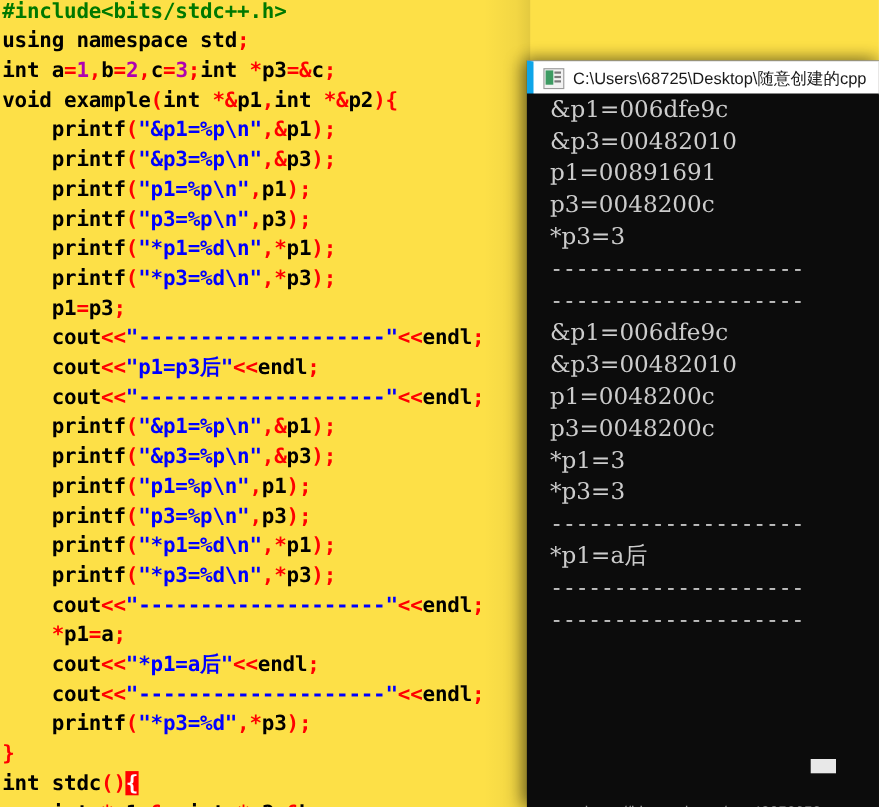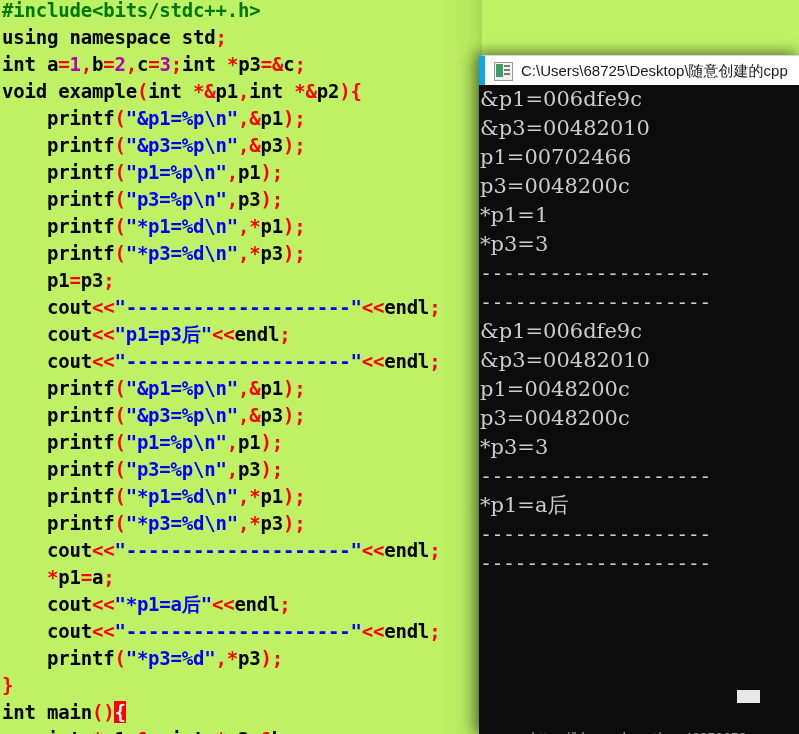--- a/index.html
+++ b/index.html
@@ -6,21 +6,21 @@
   body{
     width:799px;height:734px;overflow:hidden;
     background:#ffffff;
     font-family:"DejaVu Sans Mono", monospace;
     position:relative;
   }
 
   
   #editor{
     position:absolute;left:0;top:0;width:799px;height:734px;
-    background:#bef264;
+    background:#fde047;
     overflow:hidden;
   }
   #editor-pad{
     position:absolute;left:2px;top:-3px;
     width:800px;
   }
   .code-line{
     height:27px;line-height:27px;
     font-family:"DejaVu Sans Mono", monospace;
     font-size:19px;
@@ -81,20 +81,21 @@
     background:#0c0c0c;overflow:hidden;
   }
   .out-line{
     height:29px;line-height:29px;
     font-family:"DejaVu Serif", serif;
     font-size:21px;
     color:#cccccc;
     white-space:pre;
     padding-left:1px;
     letter-spacing:0px;
+    margin-left:20px;
   }
   .out-line.sep{
     font-family:"DejaVu Sans Mono", monospace;
     font-size:20px;
     letter-spacing:-0.5px;
   }
   .out-line.cjk{
     font-family:"DejaVu Serif","Liberation Serif", serif;
   }
   #console-cursor{
@@ -133,47 +134,47 @@
       <div class="code-line"><span class="tok-plain">    printf</span><span class="tok-sym">(</span><span class="tok-str">"p1=%p\n"</span><span class="tok-sym">,</span><span class="tok-plain">p1</span><span class="tok-sym">);</span></div>
       <div class="code-line"><span class="tok-plain">    printf</span><span class="tok-sym">(</span><span class="tok-str">"p3=%p\n"</span><span class="tok-sym">,</span><span class="tok-plain">p3</span><span class="tok-sym">);</span></div>
       <div class="code-line"><span class="tok-plain">    printf</span><span class="tok-sym">(</span><span class="tok-str">"*p1=%d\n"</span><span class="tok-sym">,*</span><span class="tok-plain">p1</span><span class="tok-sym">);</span></div>
       <div class="code-line"><span class="tok-plain">    printf</span><span class="tok-sym">(</span><span class="tok-str">"*p3=%d\n"</span><span class="tok-sym">,*</span><span class="tok-plain">p3</span><span class="tok-sym">);</span></div>
       <div class="code-line"><span class="tok-plain">    cout</span><span class="tok-sym">&lt;&lt;</span><span class="tok-str">"--------------------"</span><span class="tok-sym">&lt;&lt;</span><span class="tok-plain">endl</span><span class="tok-sym">;</span></div>
       <div class="code-line"><span class="tok-plain">    </span><span class="tok-sym">*</span><span class="tok-plain">p1</span><span class="tok-sym">=</span><span class="tok-plain">a</span><span class="tok-sym">;</span></div>
       <div class="code-line"><span class="tok-plain">    cout</span><span class="tok-sym">&lt;&lt;</span><span class="tok-str">"*p1=a后"</span><span class="tok-sym">&lt;&lt;</span><span class="tok-plain">endl</span><span class="tok-sym">;</span></div>
       <div class="code-line"><span class="tok-plain">    cout</span><span class="tok-sym">&lt;&lt;</span><span class="tok-str">"--------------------"</span><span class="tok-sym">&lt;&lt;</span><span class="tok-plain">endl</span><span class="tok-sym">;</span></div>
       <div class="code-line"><span class="tok-plain">    printf</span><span class="tok-sym">(</span><span class="tok-str">"*p3=%d"</span><span class="tok-sym">,*</span><span class="tok-plain">p3</span><span class="tok-sym">);</span></div>
       <div class="code-line"><span class="tok-sym">}</span></div>
-      <div class="code-line"><span class="tok-plain">int main</span><span class="tok-sym">()</span><span class="tok-brace-hl">{</span></div>
+      <div class="code-line"><span class="tok-plain">int stdc</span><span class="tok-sym">()</span><span class="tok-brace-hl">{</span></div>
       <div class="code-line"><span class="tok-plain">    int </span><span class="tok-sym">*</span><span class="tok-plain">p1</span><span class="tok-sym">=&amp;</span><span class="tok-plain">a</span><span class="tok-sym">;</span><span class="tok-plain">int </span><span class="tok-sym">*</span><span class="tok-plain">p2</span><span class="tok-sym">=&amp;</span><span class="tok-plain">b</span><span class="tok-sym">;</span></div>
     </div>
   <div id="editor-shade"></div>
 </div>
 
 <div id="console-window">
 
   <div id="console-titlebar">
     <span id="console-icon"></span>
     <span id="console-title-text">C:\Users\68725\Desktop\随意创建的cpp</span>
   </div>
 
   <div id="console-body">
     <div id="console-lines">
         <div class="out-line">&amp;p1=006dfe9c</div>
         <div class="out-line">&amp;p3=00482010</div>
-        <div class="out-line">p1=00702466</div>
+        <div class="out-line">p1=00891691</div>
         <div class="out-line">p3=0048200c</div>
-        <div class="out-line">*p1=1</div>
         <div class="out-line">*p3=3</div>
         <div class="out-line sep">--------------------</div>
         <div class="out-line sep">--------------------</div>
         <div class="out-line">&amp;p1=006dfe9c</div>
         <div class="out-line">&amp;p3=00482010</div>
         <div class="out-line">p1=0048200c</div>
         <div class="out-line">p3=0048200c</div>
+        <div class="out-line">*p1=3</div>
         <div class="out-line">*p3=3</div>
         <div class="out-line sep">--------------------</div>
         <div class="out-line cjk">*p1=a后</div>
         <div class="out-line sep">--------------------</div>
         <div class="out-line sep">--------------------</div>
       </div>
     <div id="console-cursor"></div>
     <div id="watermark">https://blog.csdn.net/qq_42956653</div>
   </div>
 

